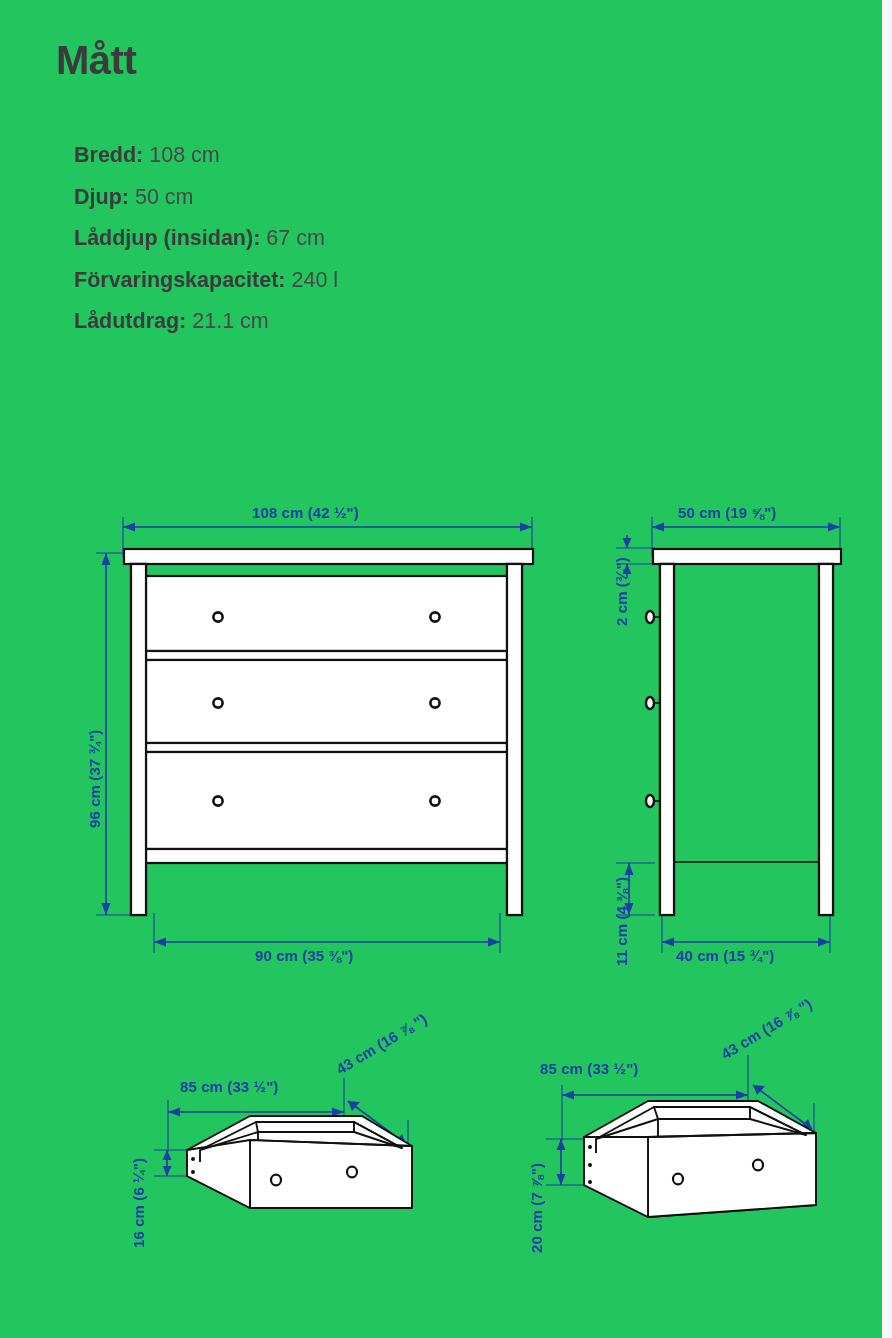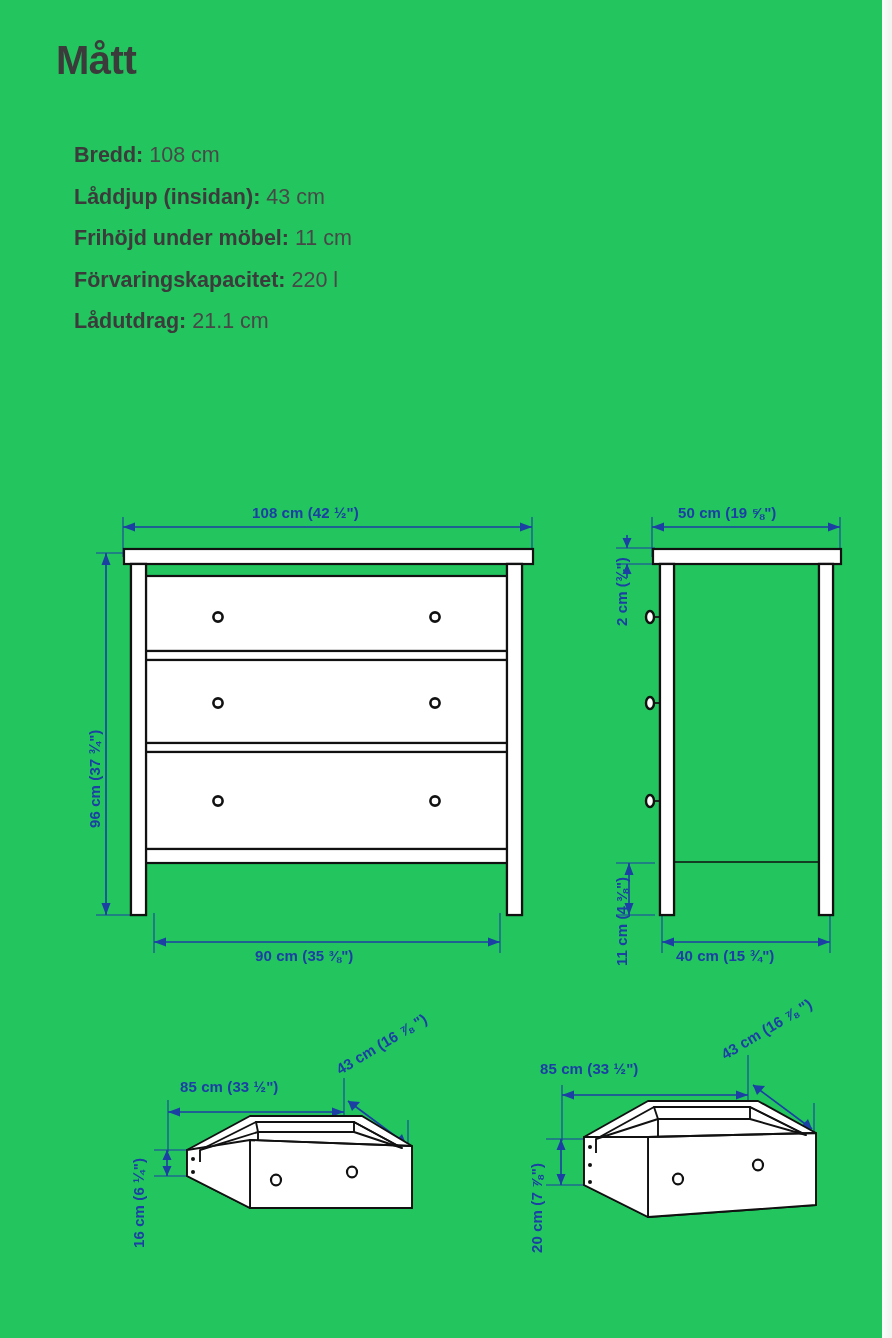--- a/index.html
+++ b/index.html
@@ -40,30 +40,30 @@
   <div class="edge-r"></div>
 
   <div class="heading">Mått</div>
 
   <div class="specs">
     <div class="spec-row">
       <span class="spec-label">Bredd:</span>
       <span>108 cm</span>
     </div>
     <div class="spec-row">
+      <span class="spec-label">Djup:</span>
+      <span>50 cm</span>
+    </div>
+    <div class="spec-row">
       <span class="spec-label">Låddjup (insidan):</span>
-      <span>43 cm</span>
-    </div>
-    <div class="spec-row">
-      <span class="spec-label">Frihöjd under möbel:</span>
-      <span>11 cm</span>
+      <span>67 cm</span>
     </div>
     <div class="spec-row">
       <span class="spec-label">Förvaringskapacitet:</span>
-      <span>220 l</span>
+      <span>240 l</span>
     </div>
     <div class="spec-row">
       <span class="spec-label">Lådutdrag:</span>
       <span>21.1 cm</span>
     </div>
   </div>
 
   <div>
 
     <div class="dim" style="left:252px;top:504px;">108 cm (42 ½")</div>

